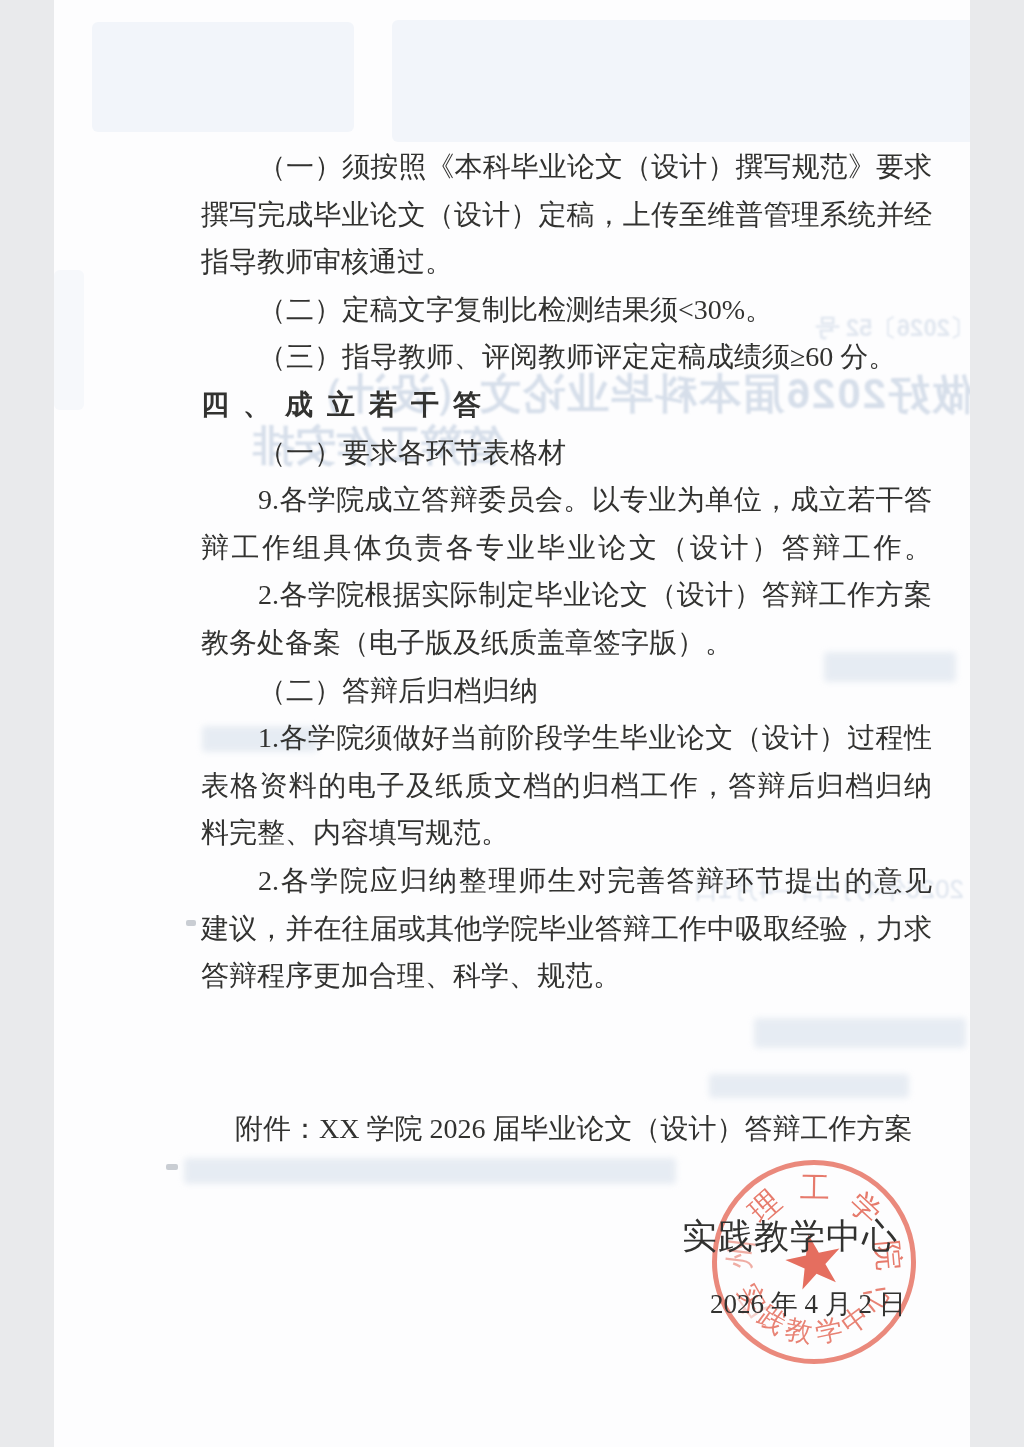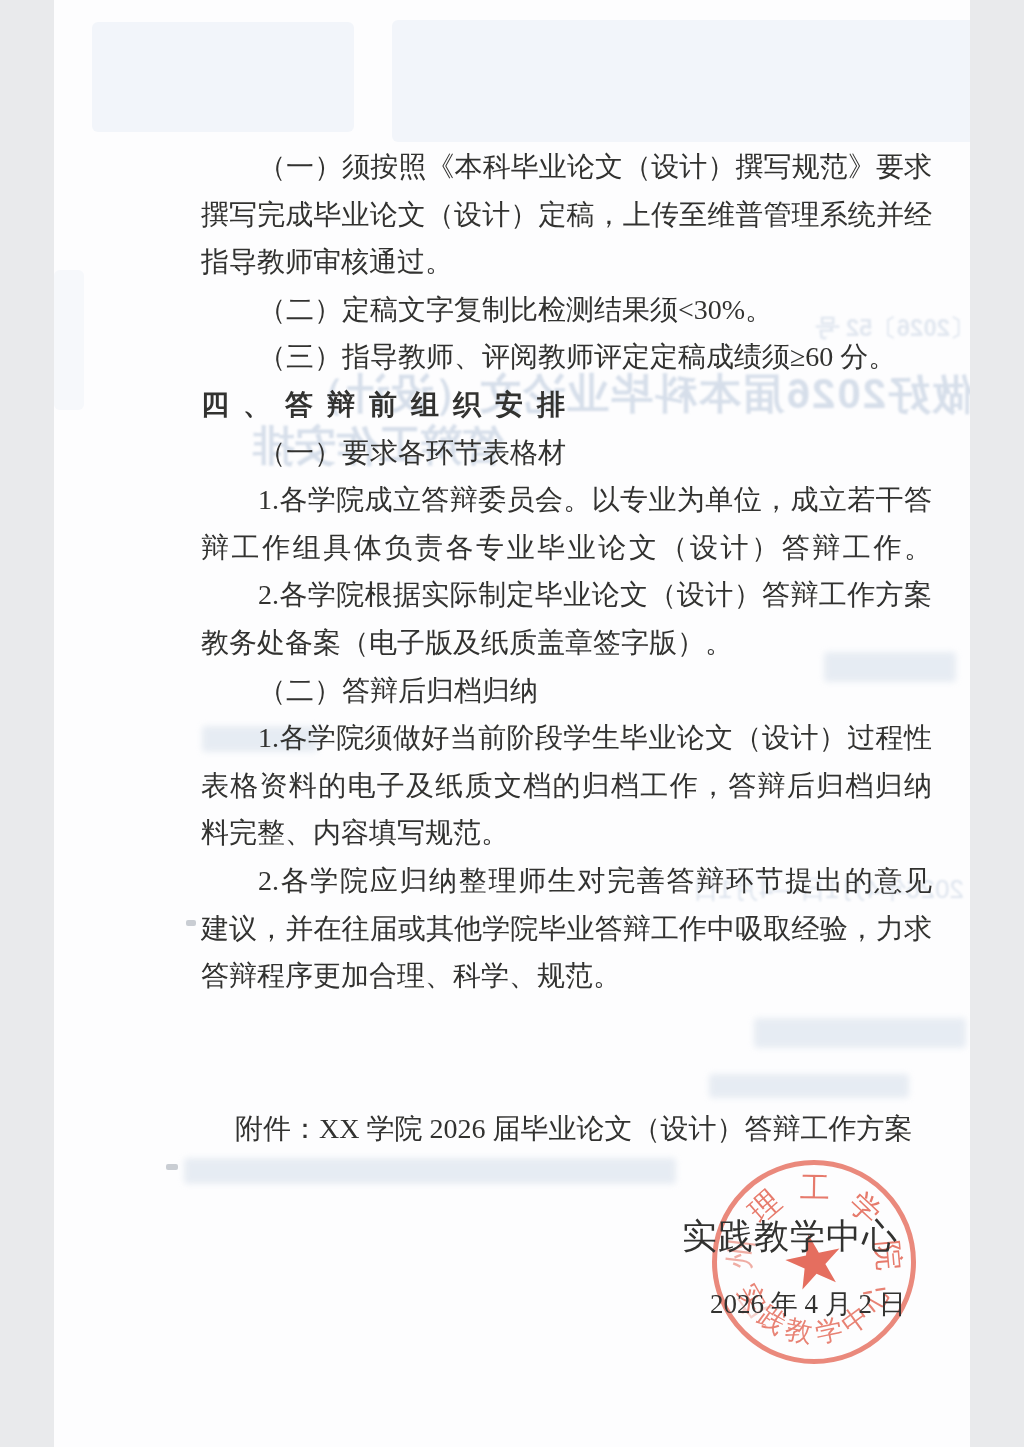--- a/index.html
+++ b/index.html
@@ -78,23 +78,23 @@
 
   <div class="tick" style="left:132px;top:920px;width:10px;height:6px;"></div>
   <div class="tick" style="left:112px;top:1164px;width:12px;height:6px;"></div>
 
   <div class="doc">
       <div class="line ind just">（一）须按照《本科毕业论文（设计）撰写规范》要求</div>
       <div class="line just">撰写完成毕业论文（设计）定稿，上传至维普管理系统并经</div>
       <div class="line">指导教师审核通过。</div>
       <div class="line ind">（二）定稿文字复制比检测结果须&lt;30%。</div>
       <div class="line ind">（三）指导教师、评阅教师评定定稿成绩须≥60 分。</div>
-      <div class="line bold">四、答辩前组织安排</div>
+      <div class="line bold">四、成立若干答</div>
       <div class="line ind">（一）要求各环节表格材</div>
-      <div class="line ind just">1.各学院成立答辩委员会。以专业为单位，成立若干答</div>
+      <div class="line ind just">9.各学院成立答辩委员会。以专业为单位，成立若干答</div>
       <div class="line just">辩工作组具体负责各专业毕业论文（设计）答辩工作。</div>
       <div class="line ind just">2.各学院根据实际制定毕业论文（设计）答辩工作方案</div>
       <div class="line">教务处备案（电子版及纸质盖章签字版）。</div>
       <div class="line ind">（二）答辩后归档归纳</div>
       <div class="line ind just">1.各学院须做好当前阶段学生毕业论文（设计）过程性</div>
       <div class="line just">表格资料的电子及纸质文档的归档工作，答辩后归档归纳</div>
       <div class="line">料完整、内容填写规范。</div>
       <div class="line ind just">2.各学院应归纳整理师生对完善答辩环节提出的意见</div>
       <div class="line just">建议，并在往届或其他学院毕业答辩工作中吸取经验，力求</div>
       <div class="line">答辩程序更加合理、科学、规范。</div>

